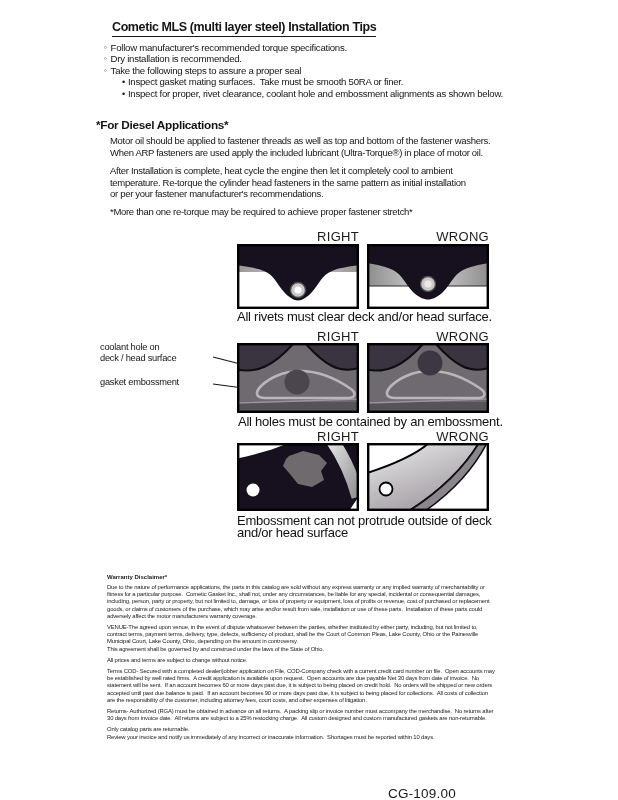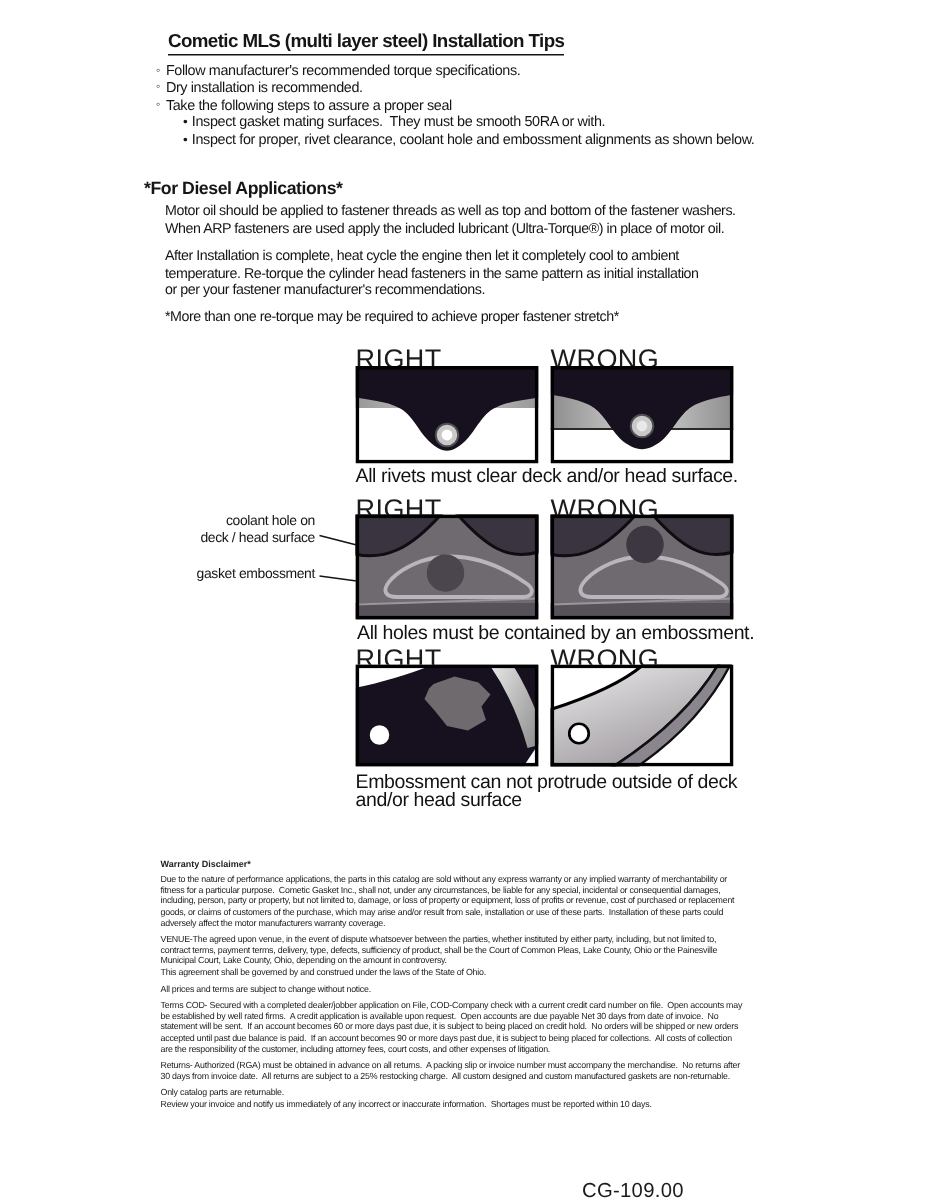--- a/index.html
+++ b/index.html
@@ -23,42 +23,42 @@
   }
   .tips { left: 104px; top: 42px; font-size: 9.6px; letter-spacing: -0.25px; }
   .tip-row { display: flex; align-items: baseline; height: 11.4px; white-space: pre; }
   .tip-row.sub { padding-left: 18px; }
   .b1 { font-size: 8px; margin-right: 4px; position: relative; top: -1px; }
   .b2 { font-size: 9px; margin-right: 3px; }
 
   .h2 { left: 96px; top: 118px; font-size: 11.8px; font-weight: bold; letter-spacing: -0.3px; }
   .para { left: 110px; font-size: 9.5px; line-height: 11.5px; letter-spacing: -0.3px; white-space: pre; }
 
-  .fig-label { font-size: 18px; letter-spacing: 0.3px; width: 122px; text-align: left; color: #1b1b1b; }
+  .fig-label { font-size: 13px; letter-spacing: 0.3px; width: 122px; text-align: right; color: #1b1b1b; }
   .fig-caption { font-size: 13px; line-height: 11.5px; letter-spacing: -0.25px; white-space: pre-line; color: #121212; }
   .fig-box { width: 122px; }
-  .side-label { font-size: 9.3px; line-height: 10.5px; letter-spacing: -0.25px; text-align: right; width: 110px; white-space: pre-line; }
+  .side-label { font-size: 9.3px; line-height: 10.5px; letter-spacing: -0.25px; width: 110px; white-space: pre-line; }
 
   .warranty { left: 107px; top: 574px; width: 432px; color: #222; }
   .warranty .w-head { font-size: 6px; font-weight: bold; margin-bottom: 4px; }
   .warranty p { font-size: 5.9px; line-height: 7.2px; letter-spacing: -0.15px; margin-bottom: 4px; white-space: pre; }
   .doc-code { left: 388px; top: 786px; font-size: 13.5px; letter-spacing: 0.2px; color: #1b1b1b; }
 </style>
 </head>
 <body>
 
 <div class="page">
 
   <div class="abs title">Cometic MLS (multi layer steel) Installation Tips</div>
 
   <div class="abs tips">
     <div class="tip-row"><span class="b1">◦</span><span>Follow manufacturer's recommended torque specifications.</span></div>
     <div class="tip-row"><span class="b1">◦</span><span>Dry installation is recommended.</span></div>
     <div class="tip-row"><span class="b1">◦</span><span>Take the following steps to assure a proper seal</span></div>
-    <div class="tip-row sub"><span class="b2">•</span><span>Inspect gasket mating surfaces.  They must be smooth 50RA or with.</span></div>
+    <div class="tip-row sub"><span class="b2">•</span><span>Inspect gasket mating surfaces.  Take must be smooth 50RA or finer.</span></div>
     <div class="tip-row sub"><span class="b2">•</span><span>Inspect for proper, rivet clearance, coolant hole and embossment alignments as shown below.</span></div>
   </div>
 
   <div class="abs h2">*For Diesel Applications*</div>
   <div class="abs para" style="top:135px">Motor oil should be applied to fastener threads as well as top and bottom of the fastener washers.
 When ARP fasteners are used apply the included lubricant (Ultra-Torque®) in place of motor oil.</div>
   <div class="abs para" style="top:206px">*More than one re-torque may be required to achieve proper fastener stretch*</div>
   <div class="abs para" style="top:165px">After Installation is complete, heat cycle the engine then let it completely cool to ambient
 temperature. Re-torque the cylinder head fasteners in the same pattern as initial installation
 or per your fastener manufacturer's recommendations.</div>

